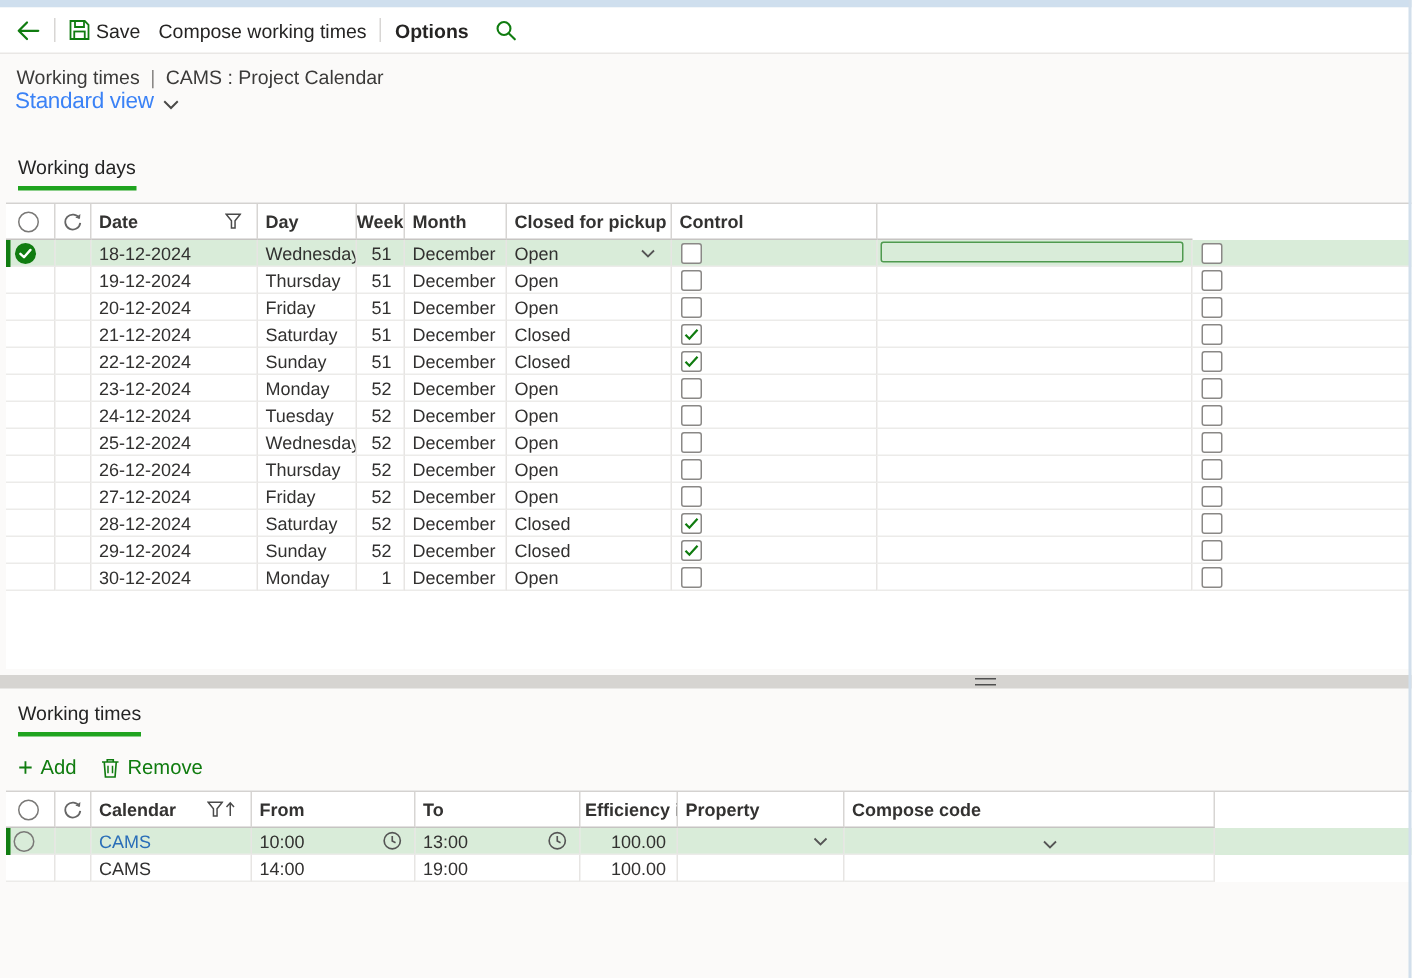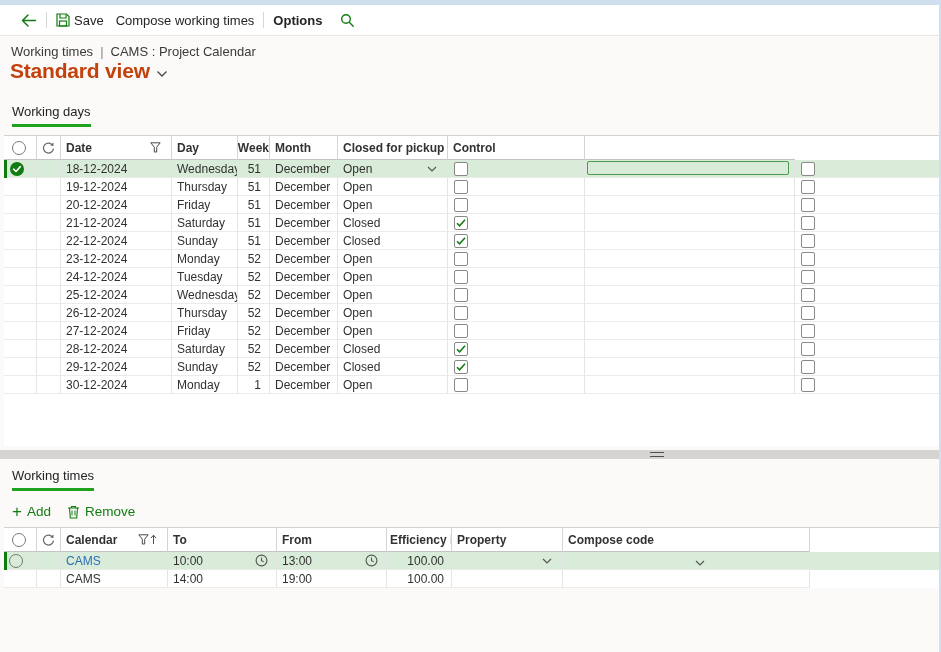--- a/index.html
+++ b/index.html
@@ -8,29 +8,29 @@
     font-family: "Liberation Sans", "DejaVu Sans", sans-serif;
     background: #fbfaf9; position: relative; overflow: hidden;
     color: #323130;
   }
   #stage { position: absolute; inset: 0; }
 
   
   #top-strip { position:absolute; top:0; left:0; width:941px; height:5px; }
   #right-strip { position:absolute; top:0; right:0; width:2px; height:652px; background:#d2dfec; }
   #toolbar { position:absolute; top:5px; left:0; width:941px; height:31px; background:#fff;
-             border-bottom:1px solid #e9e7e5; display:flex; align-items:center; padding-left:20px; }
+             border-bottom:1px solid #e9e7e5; display:flex; align-items:center; padding-left:10px; }
   .tb-sep { width:1px; height:16px; background:#d8d6d4; margin:0 9px; }
   .tb-item { display:flex; align-items:center; gap:4px; font-size:13px; color:#252423; cursor:pointer; }
   .tb-item.bold { font-weight:700; }
   .icon-btn { display:flex; align-items:center; }
 
   #breadcrumb { position:absolute; top:44px; left:11px; font-size:13px; color:#3b3a39; display:flex; gap:7px; }
   #view-title { position:absolute; top:59px; left:10px; display:flex; align-items:center; gap:6px; }
-  #view-title .t { font-size:21px; font-weight:700; color:#c2410c; letter-spacing:-0.2px; }
+  #view-title .t { font-size:15px; font-weight:400; color:#3b82f6; letter-spacing:-0.2px; }
 
   .tab { display:inline-block; font-size:13px; color:#242424; padding-bottom:5px; border-bottom:3px solid; cursor:pointer; }
   #wd-tab { position:absolute; top:104px; left:12px; }
   #wt-tab { position:absolute; top:468px; left:12px; }
 
   
   .grid { position:absolute; left:4px; width:937px; background:#fff; border-top:1px solid #d4d2d0; }
   #wd-grid { top:135px; }
   #wt-grid { top:527px; }
   .g-row { display:grid; position:relative; height:18px; background:#fff; }
@@ -645,22 +645,22 @@
           <span>Calendar</span>
         <span class="chev" style="display:flex;align-items:center;gap:1px">
           <svg width="11" height="11" viewBox="0 0 11 11">
               <path d="M0.8 0.8 H10.2 L6.7 5.2 V10 L4.3 10 V5.2 Z" fill="none" stroke="#4a4a4a" stroke-width="1"></path>
             </svg>
           <svg width="7" height="11" viewBox="0 0 7 11">
               <path d="M3.5 10 V1.5 M1 4 L3.5 1.2 L6 4" fill="none" stroke="#4a4a4a" stroke-width="1"></path>
             </svg>
         </span>
       </div>
+      <div class="cell">From</div>
       <div class="cell">To</div>
-      <div class="cell">From</div>
       <div class="cell" style="padding:0 3px">Efficiency i...</div>
       <div class="cell">Property</div>
       <div class="cell">Compose code</div>
       <div class="cell filler"></div>
     </div>
     <div id="wt-body">
         <div class="g-row wt-cols selected">
     <div class="cell">
       <span class="sel-circle only-sel"></span>
     </div>

